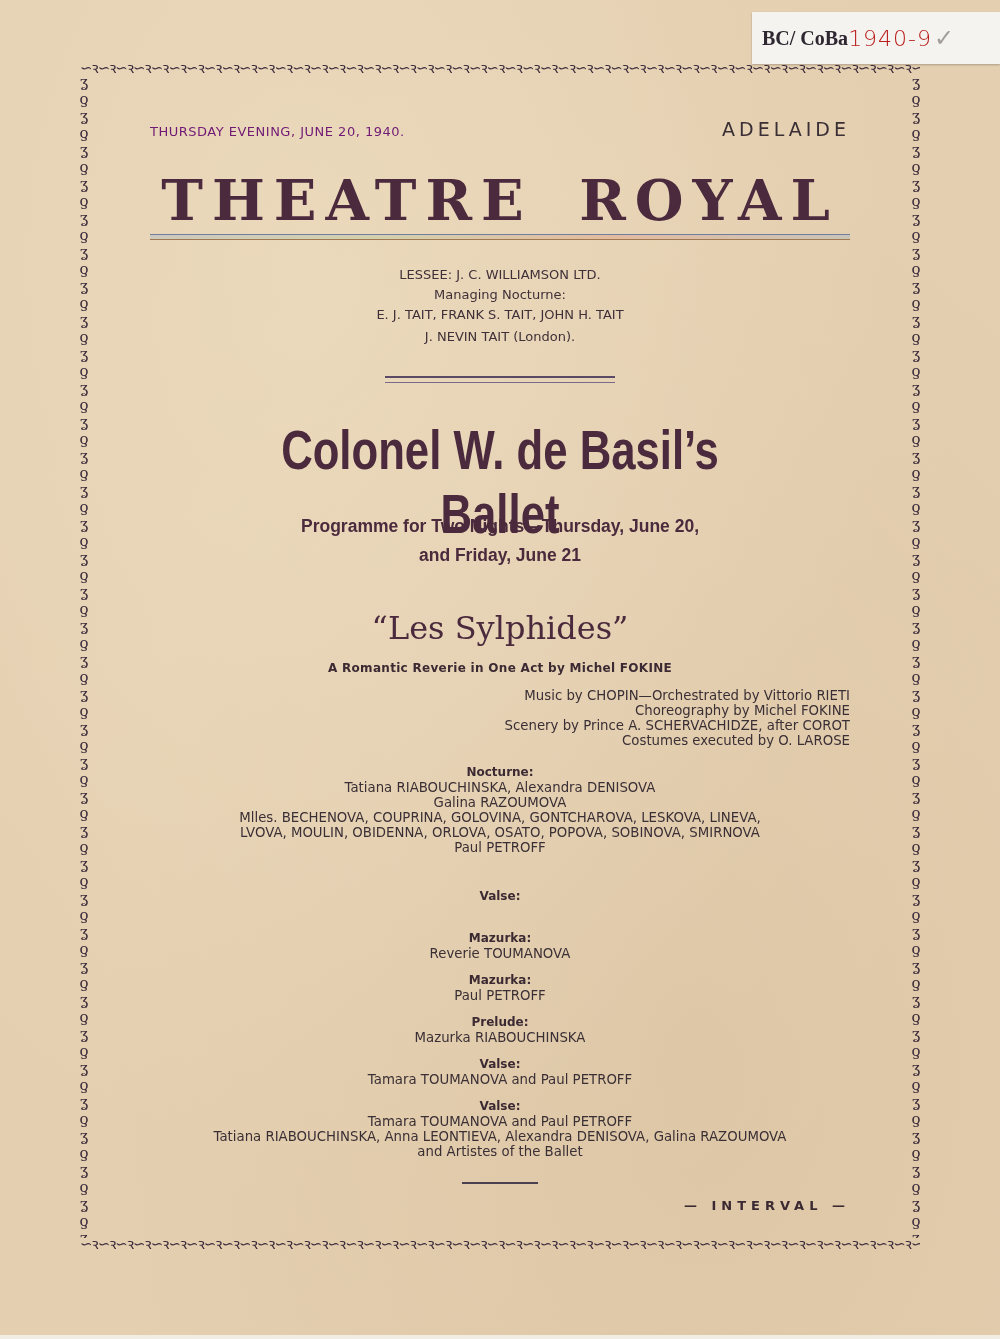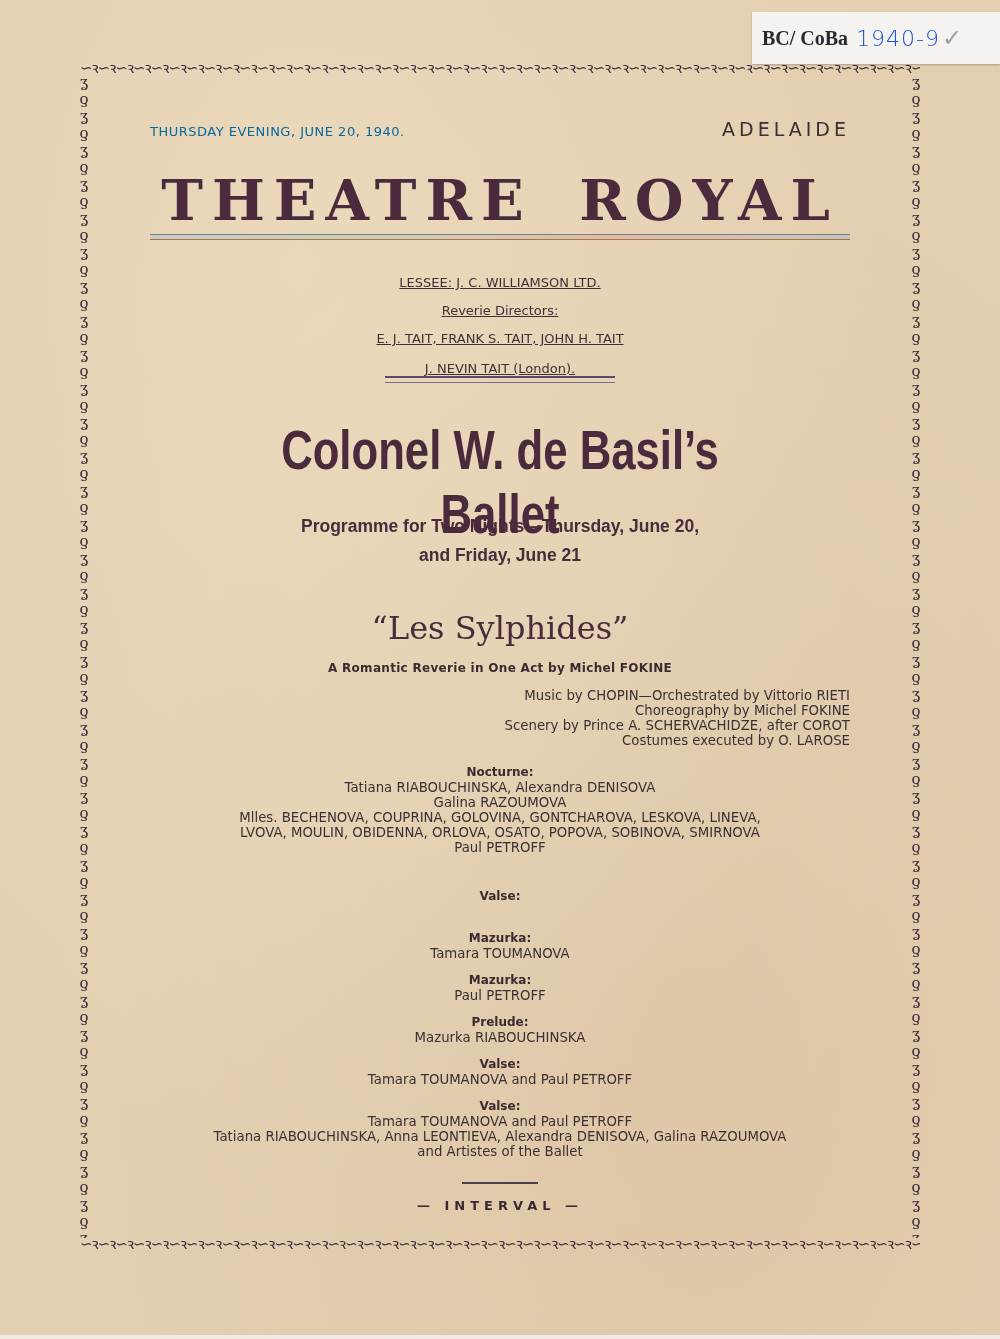--- a/index.html
+++ b/index.html
@@ -19,22 +19,22 @@
     .label-sticker {
       position: absolute; left: 752px; top: 12px; width: 248px; height: 52px;
       background: #f5f3ef; box-shadow: 0 1px 2px rgba(0,0,0,0.25);
       display: flex; align-items: center;
     }
     .label-code {
       font-family: "Liberation Serif", serif; font-weight: bold; font-size: 20px;
       color: #2e2630; margin-left: 10px;
     }
     .label-note {
-      font-family: "DejaVu Sans", sans-serif; font-size: 22px; color: #1d4ed8;
-      margin-left: 8px; letter-spacing: 1px; font-weight: 300;
+      font-family: "DejaVu Sans", sans-serif; font-size: 22px; color: #b91c1c;
+      letter-spacing: 1px; font-weight: 300;
     }
     .label-check { color: #a39e9b; font-size: 24px; margin-left: 2px; }
 
     .frame { position: absolute; left: 80px; top: 60px; width: 840px; height: 1192px; }
     .border-h {
       position: absolute; left: 0; right: 0; height: 16px; overflow: hidden; white-space: nowrap;
       font-family: "DejaVu Serif", serif; font-size: 15px; line-height: 16px; color: #3a2a3a;
       letter-spacing: -1px;
     }
     .border-top { top: 0; }
@@ -45,37 +45,37 @@
       word-break: break-all; text-align: center;
     }
     .border-left { left: -4px; }
     .border-right { right: -4px; }
 
     .content { position: absolute; left: 150px; top: 110px; width: 700px; }
     .topline {
       position: absolute; left: 0; top: 8px; width: 700px; display: flex; justify-content: space-between;
       align-items: baseline;
     }
-    .date-line { font-size: 13px; letter-spacing: 0.5px; color: #0369a1; }
+    .date-line { font-size: 13px; letter-spacing: 0.5px; color: #701a75; }
     .city-line { font-size: 19px; letter-spacing: 4px; color: #3a2f35; }
     .theatre-title {
       position: absolute; left: 0; top: 60px; width: 700px; text-align: center;
       font-family: "DejaVu Serif", serif; font-weight: bold; font-size: 56px; letter-spacing: 9px;
       color: #4a2a3c; line-height: 60px; word-spacing: 18px;
     }
     .title-rule {
       position: absolute; left: 0; top: 124px; width: 700px; height: 4px;
       border-top: 1.5px solid #6f7da0; border-bottom: 1.5px solid #a07850;
       background: linear-gradient(90deg, rgba(140,170,200,0.3), rgba(160,190,140,0.3), rgba(220,140,120,0.35), rgba(140,170,200,0.3));
     }
     .lessee-block {
       position: absolute; left: 0; top: 152px; width: 700px; text-align: center;
       font-size: 13px; color: #3f3038; line-height: 18px;
     }
-    .lessee-block div { margin: 12px; text-decoration: underline; }
+    .lessee-block div { margin: 4px; }
     .lessee-block .directors-label { font-size: 13px; line-height: 14px; margin-top: 4px; }
     .lessee-block .london { margin-top: 2px; }
     .mid-rule {
       position: absolute; left: 235px; top: 266px; width: 230px; height: 4px;
       border-top: 2px solid #5a4a66; border-bottom: 1px solid #7a6a8a;
     }
     .ballet-title {
       position: absolute; left: 0; top: 308px; width: 700px; text-align: center;
       font-family: "Liberation Sans", sans-serif; font-weight: bold; font-size: 56px;
       color: #4a2a3c; transform: scaleX(0.78); transform-origin: center; letter-spacing: 0px;
@@ -108,21 +108,21 @@
     .sec-2 { top: 821px; }
     .sec-3 { top: 863px; }
     .sec-4 { top: 905px; }
     .sec-5 { top: 947px; }
     .sec-6 { top: 989px; }
     .end-rule {
       position: absolute; left: 312px; top: 1072px; width: 76px; height: 0;
       border-top: 2px solid #4a4050;
     }
     .interval {
-      position: absolute; left: 0; top: 1088px; width: 700px; text-align: center;
+      position: absolute; left: 0; top: 1088px; width: 700px; text-align: right;
       font-weight: bold; font-size: 13px; letter-spacing: 5px; color: #3c2a33;
     }
   </style>
 </head>
 <body>
 
 <div class="page-edge-bottom"></div>
 
 <div class="label-sticker">
   <span class="label-code">BC/ CoBa</span>
@@ -140,21 +140,21 @@
 <div class="content">
   <div class="topline">
     <span class="date-line">THURSDAY EVENING, JUNE 20, 1940.</span>
     <span class="city-line">ADELAIDE</span>
   </div>
   <div class="theatre-title">THEATRE ROYAL</div>
   <div class="title-rule"></div>
 
   <div class="lessee-block">
     <div>LESSEE: J. C. WILLIAMSON LTD.</div>
-    <div class="directors-label">Reverie Directors:</div>
+    <div class="directors-label">Managing Nocturne:</div>
     <div>E. J. TAIT, FRANK S. TAIT, JOHN H. TAIT</div>
     <div class="london">J. NEVIN TAIT (London).</div>
   </div>
   <div class="mid-rule"></div>
 
   <div class="ballet-title">Colonel W. de Basil’s Ballet</div>
   <div class="programme-line">
     <div>Programme for Two Nights—Thursday, June 20,</div>
     <div>and Friday, June 21</div>
   </div>
@@ -175,21 +175,21 @@
     <div>Mlles. BECHENOVA, COUPRINA, GOLOVINA, GONTCHAROVA, LESKOVA, LINEVA,</div>
     <div>LVOVA, MOULIN, OBIDENNA, ORLOVA, OSATO, POPOVA, SOBINOVA, SMIRNOVA</div>
     <div>Paul PETROFF</div>
   </div>
 
   <div class="section sec-1">
     <div class="sec-head">Valse:</div>
   </div>
   <div class="section sec-2">
     <div class="sec-head">Mazurka:</div>
-    <div>Tamara TOUMANOVA</div>
+    <div>Reverie TOUMANOVA</div>
   </div>
   <div class="section sec-3">
     <div class="sec-head">Mazurka:</div>
     <div>Paul PETROFF</div>
   </div>
   <div class="section sec-4">
     <div class="sec-head">Prelude:</div>
     <div>Mazurka RIABOUCHINSKA</div>
   </div>
   <div class="section sec-5">

